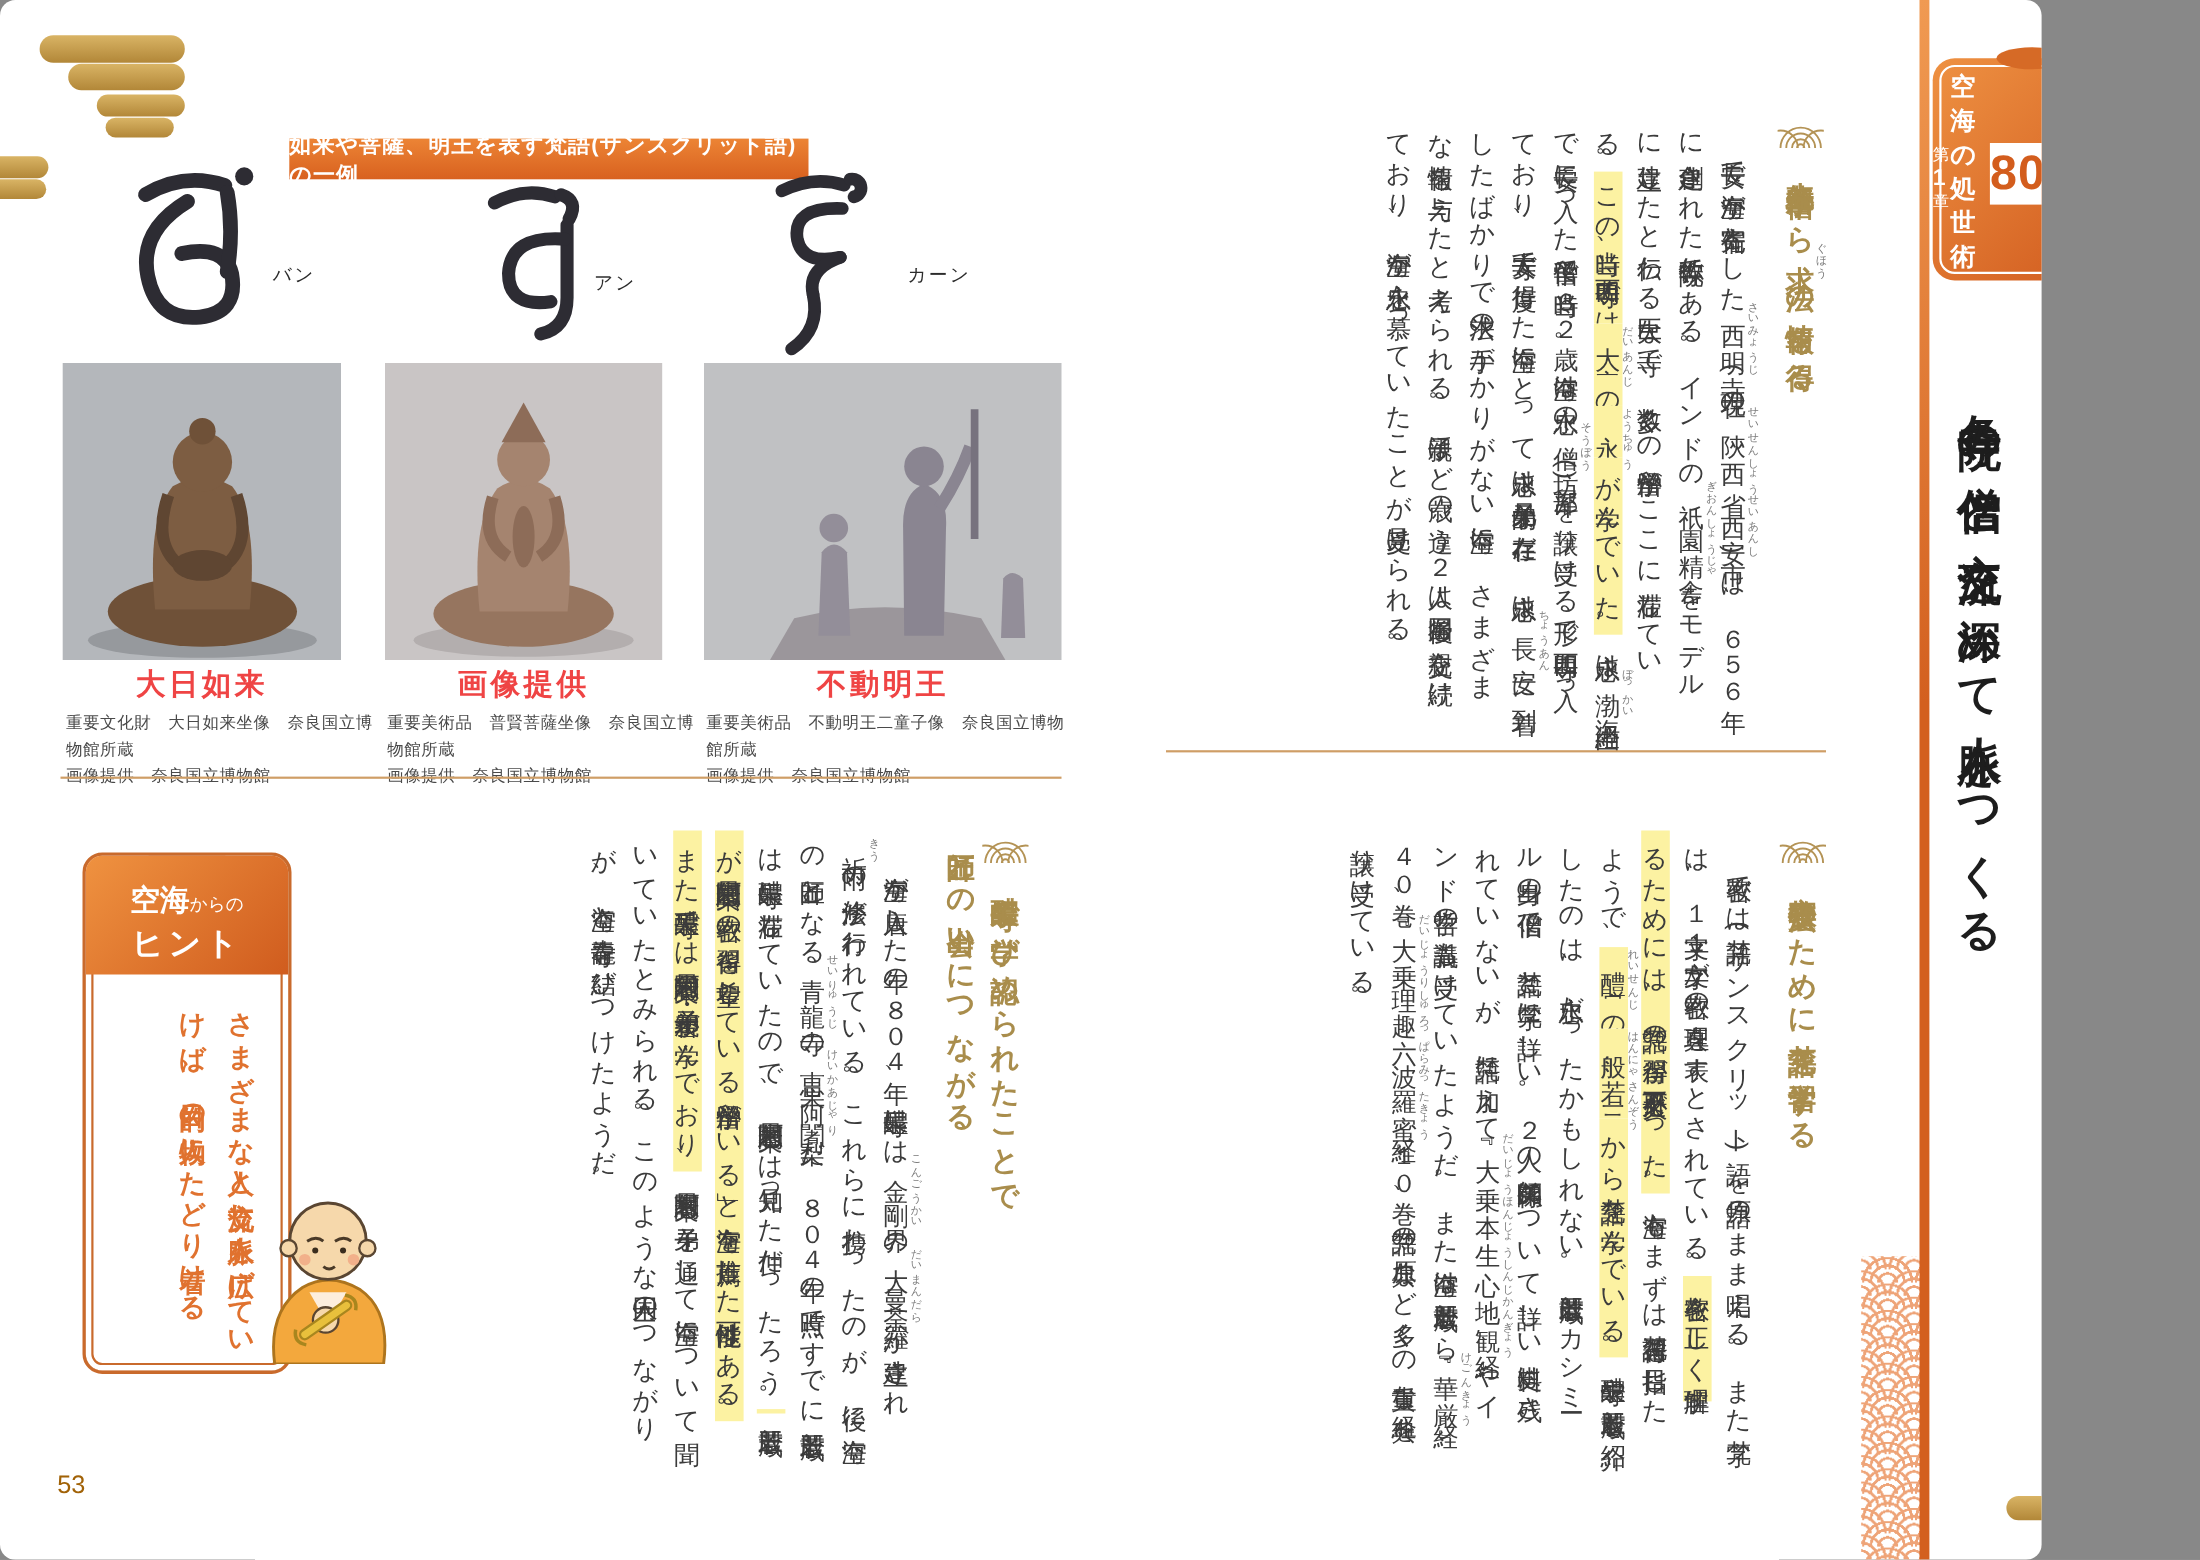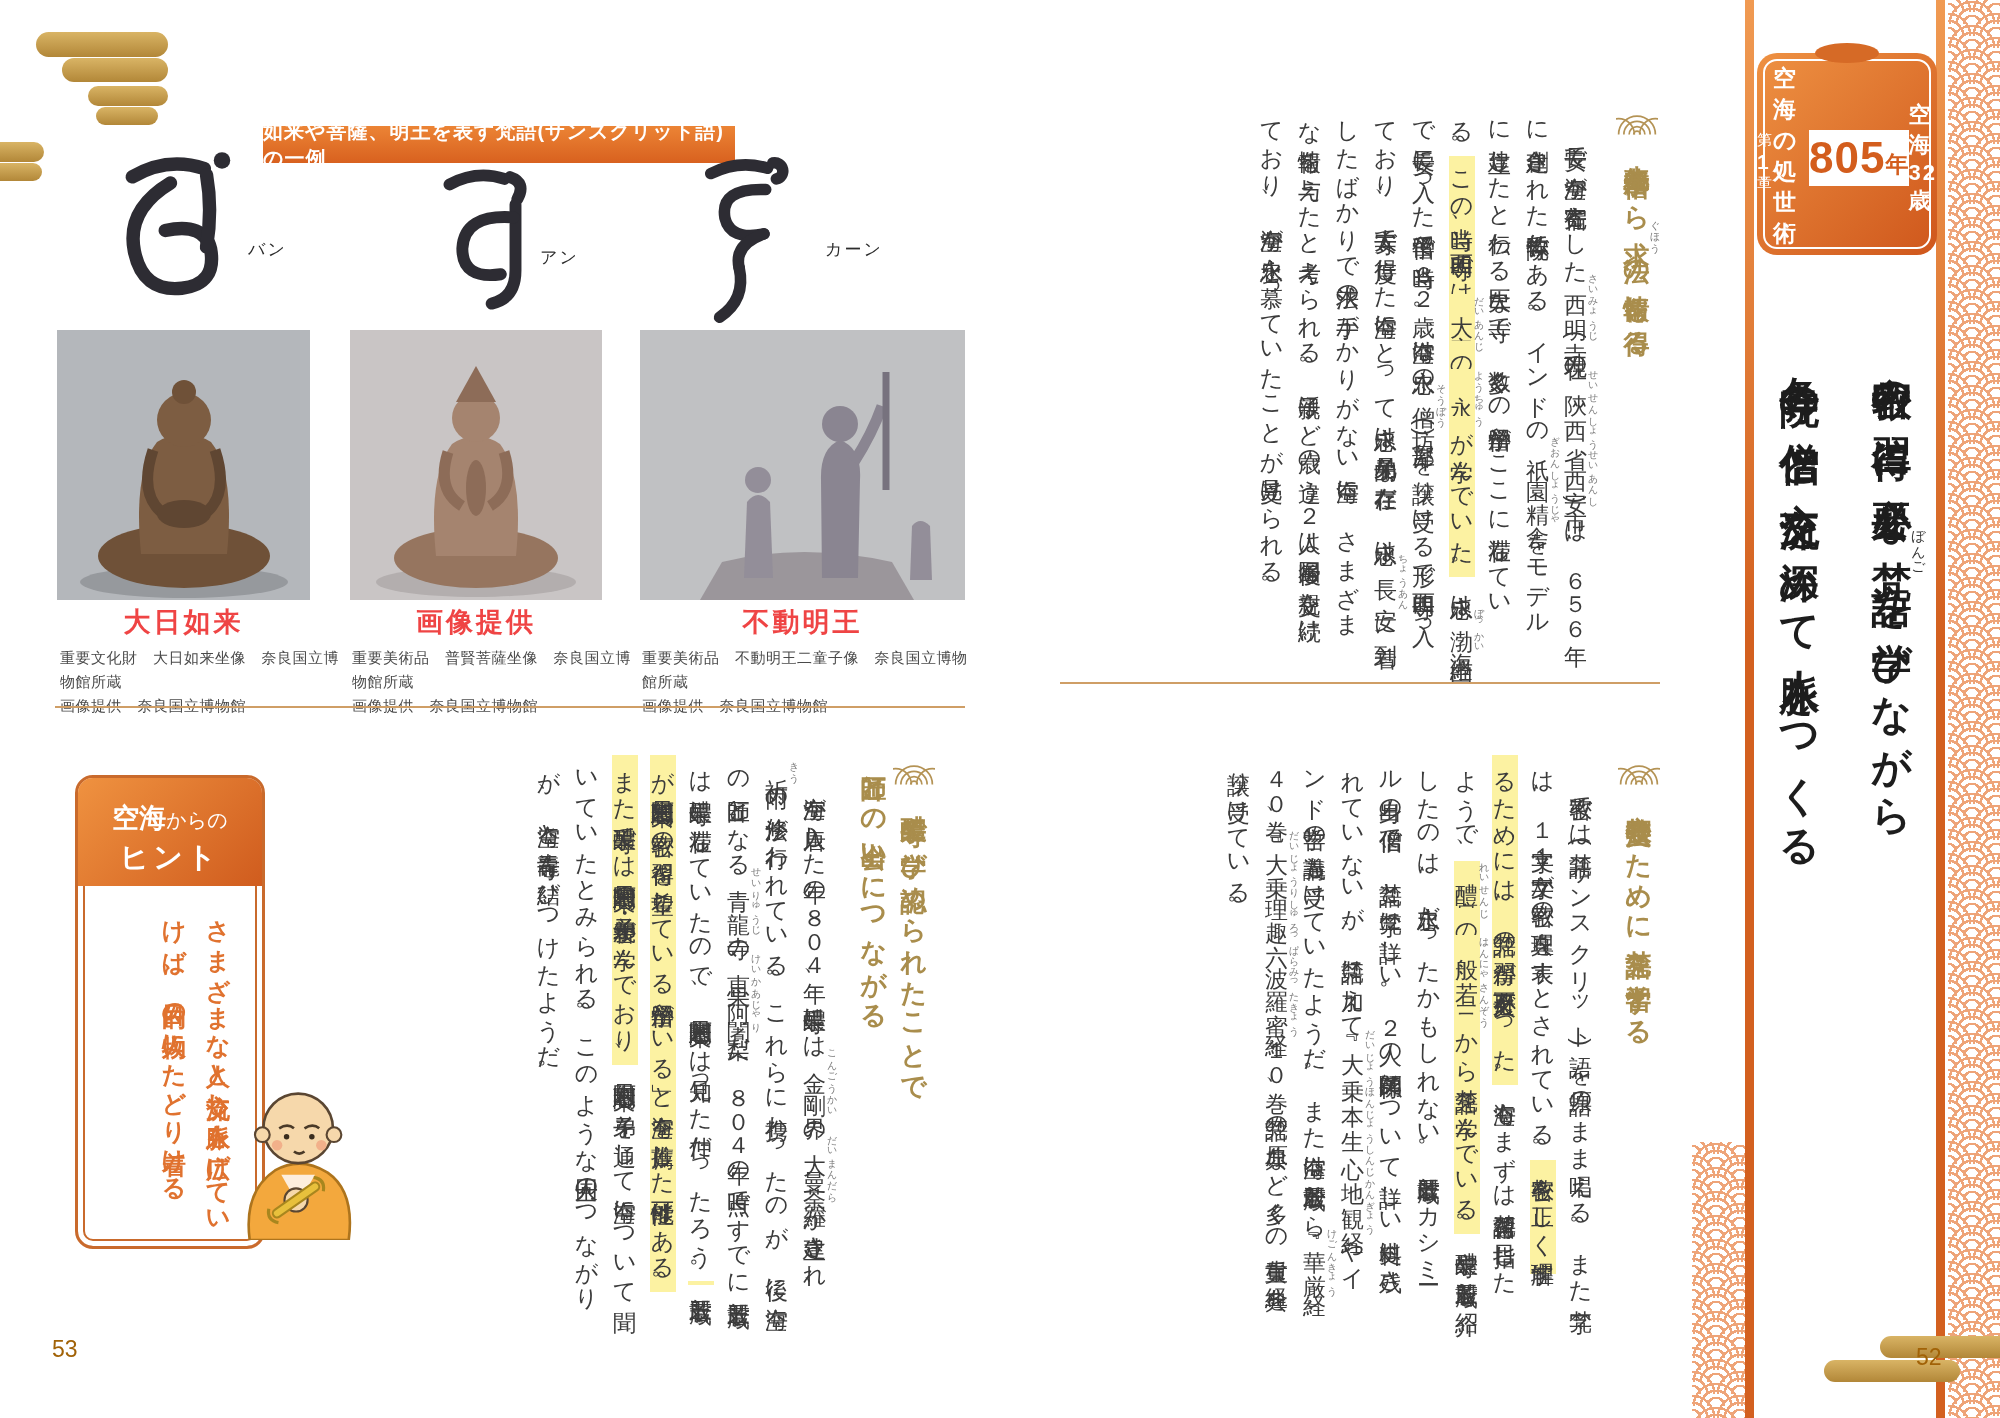--- a/index.html
+++ b/index.html
@@ -1,17 +1,17 @@
 <!DOCTYPE html>
 <html lang="ja"><head>
 <meta charset="utf-8">
 <style>
   html,body{margin:0;padding:0;background:#888;}
-  .spread{position:relative;width:2000px;height:1418px;background:#ffffff;overflow:hidden;
-          font-family:"Liberation Sans","DejaVu Sans",sans-serif;color:#3c3c3c;}
+  .spread{position:relative;width:1856px;height:1418px;background:#ffffff;overflow:hidden;
+          font-family:"Liberation Sans","DejaVu Sans",sans-serif;color:#3c3c3c;border-radius:14px;}
   .vsec{position:absolute;writing-mode:vertical-rl;text-orientation:mixed;}
   .vsec h3{margin:0 0 0 18px;font-size:26px;line-height:38px;font-weight:bold;
            color:#a98d4c;letter-spacing:2px;}
   .vsec .vbody{font-size:23px;line-height:38px;letter-spacing:1px;color:#3b3b3b;}
   .hl{background:#fcf2a2;}
   ruby{ruby-position:over;}
   rt{font-size:10px;color:#7a7a7a;letter-spacing:0;font-weight:normal;}
   .seigaiha{display:inline-block;margin-bottom:10px;}
   
   .divider{position:absolute;height:2px;background:#cf9e66;}
@@ -27,21 +27,21 @@
   .credit{position:absolute;top:646px;font-size:15px;line-height:24px;color:#4a4a4a;letter-spacing:.5px;}
   
   .hint-box{position:absolute;left:75px;top:775px;width:184px;height:468px;
             border:3px solid #c96a2c;border-radius:18px;background:#fff;
             box-shadow:inset 0 0 0 5px #fff, inset 0 0 0 7px #c96a2c;overflow:hidden;}
   .hint-box::before{content:"";position:absolute;left:50%;top:-14px;transform:translateX(-50%);
             width:70px;height:26px;border-radius:50%;background:#c96a2c;}
   .hint-head{position:relative;height:108px;background:linear-gradient(135deg,#ef9240,#d05c1e);
             color:#fff;text-align:center;padding-top:22px;box-sizing:border-box;border-radius:10px 10px 0 0;}
   .hint-head .big{font-size:27px;font-weight:bold;}
-  .hint-head .small{font-size:20px;}
+  .hint-head .small{font-size:16px;}
   .hint-head .line2{font-size:29px;font-weight:bold;letter-spacing:4px;margin-top:2px;}
   .hint-msg{position:absolute;left:0;top:126px;width:100%;height:318px;
             writing-mode:vertical-rl;text-orientation:mixed;font-size:24px;line-height:44px;
             letter-spacing:1px;color:#e0722f;font-weight:bold;padding-right:22px;box-sizing:border-box;}
   
   .vbar{position:absolute;top:0;width:9px;height:1418px;
         background:linear-gradient(180deg,#f09a52,#d3601f 45%,#d3601f);}
   .badge{position:absolute;left:1757px;top:53px;width:180px;height:202px;z-index:5;
          background:linear-gradient(135deg,#ee9142,#cf571c);border-radius:20px;
          box-shadow:inset 0 0 0 5px transparent;display:flex;flex-direction:row;align-items:center;}

